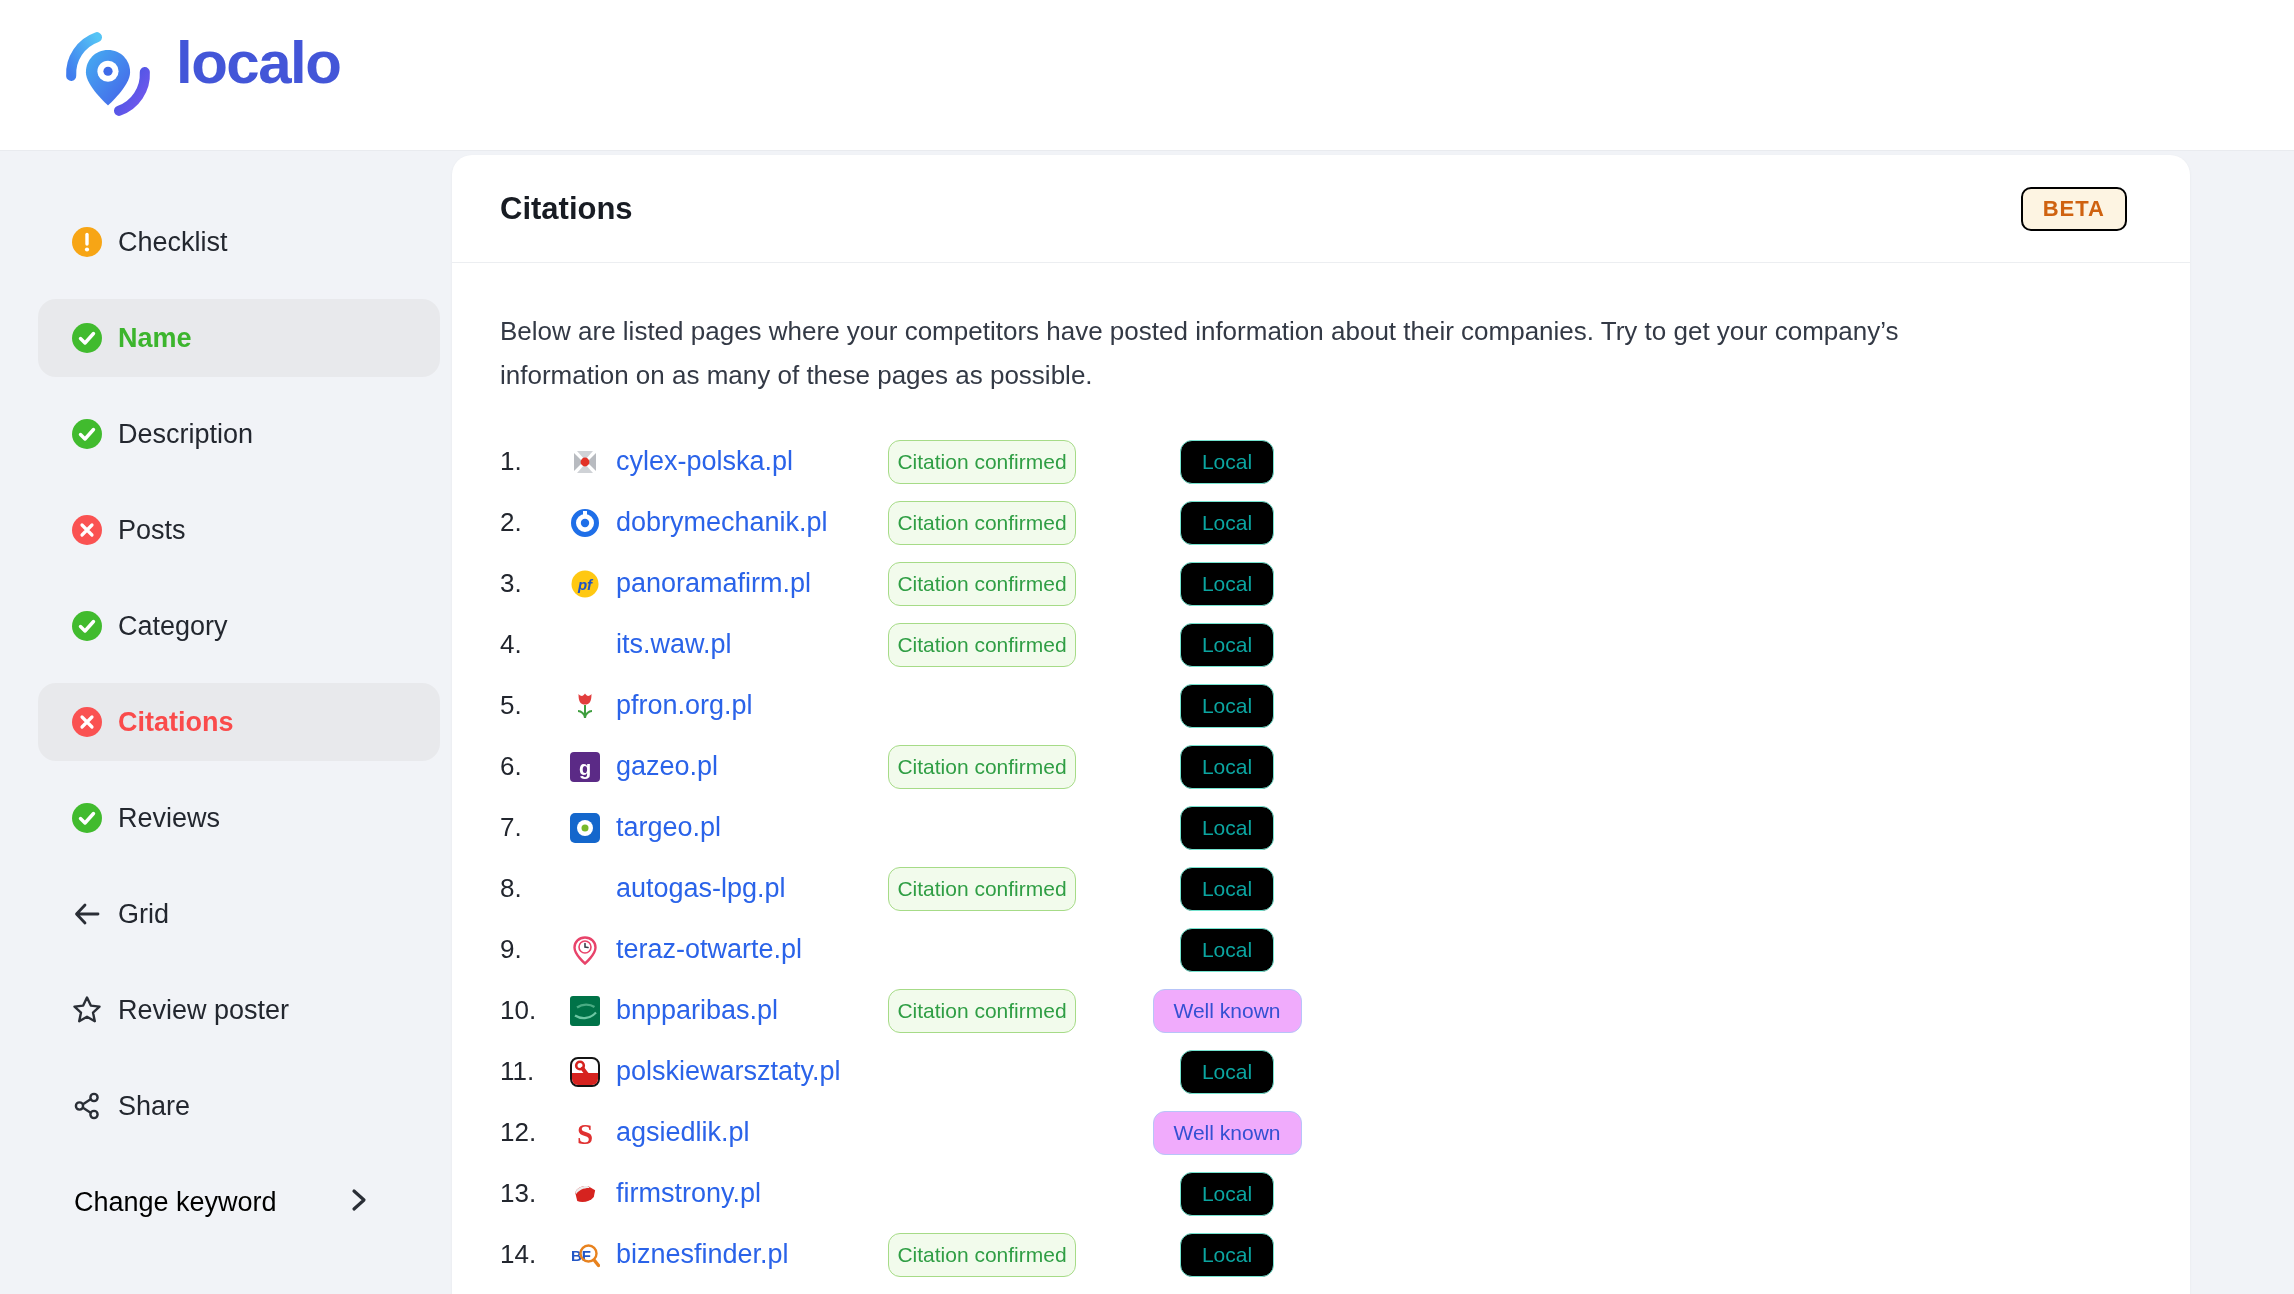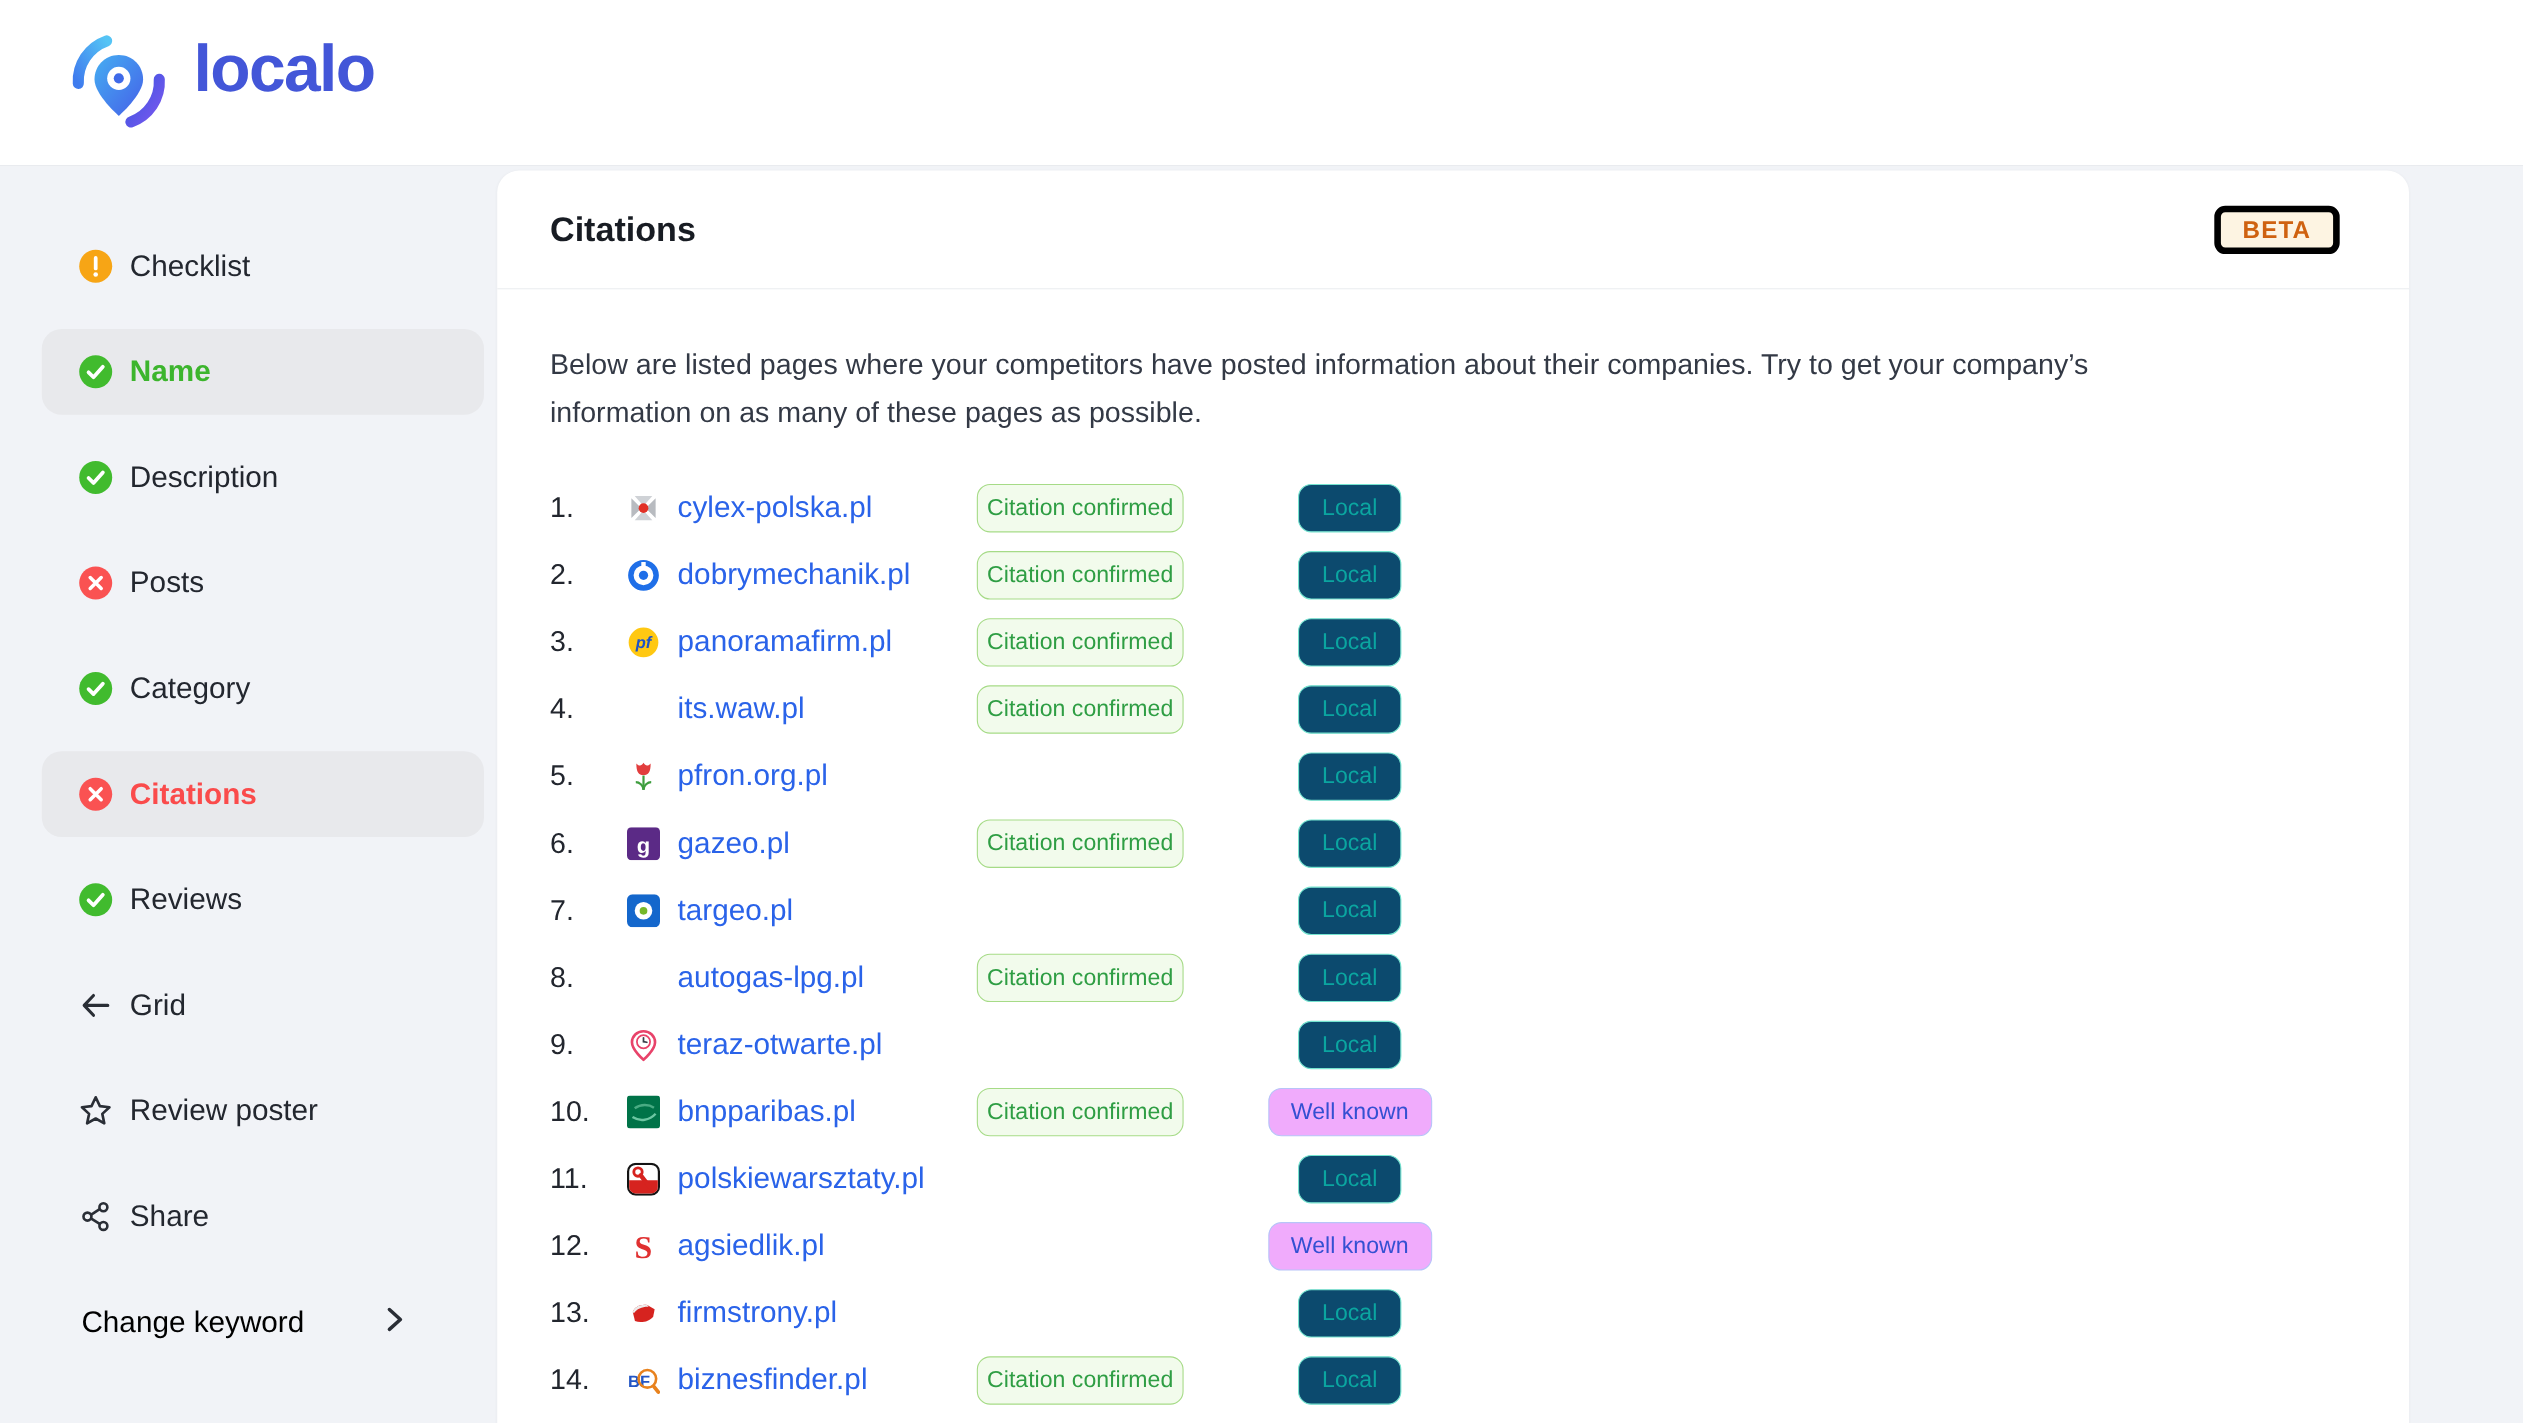--- a/index.html
+++ b/index.html
@@ -23,38 +23,38 @@
   .s-label { position:absolute; left:118px; top:50%; transform:translateY(-50%); font-size:27px; color:#23272f; white-space:nowrap; }
   .s-item.active .s-label { font-weight:700; }
   .s-footer { position:relative; height:96px; cursor:pointer; }
   .s-footer-label { position:absolute; left:74px; top:50%; transform:translateY(-50%); font-size:27px; color:#000000; }
   .s-footer-chevron { position:absolute; left:348px; top:50%; transform:translateY(-50%); }
 
   
   .card { position:absolute; left:452px; top:155px; width:1738px; height:1160px; background:#ffffff; border-radius:20px 20px 0 0; box-shadow:0 1px 3px rgba(16,24,40,.05); }
   .card-header { position:relative; height:108px; border-bottom:1px solid #eceef1; }
   .card-title { position:absolute; left:48px; top:50%; transform:translateY(-50%); font-size:31px; font-weight:700; color:#181c23; }
-  .beta-badge { position:absolute; right:63px; top:50%; transform:translateY(-50%); height:44px; padding:0 20px; display:inline-flex; align-items:center; border:6px solid #000000; background:#fdf4e2; color:#cf6210; font-size:22px; font-weight:700; letter-spacing:1px; border-radius:10px; }
+  .beta-badge { position:absolute; right:63px; top:50%; transform:translateY(-50%); height:44px; padding:0 20px; display:inline-flex; align-items:center; border:2px solid #000000; background:#fdf4e2; color:#cf6210; font-size:22px; font-weight:700; letter-spacing:1px; border-radius:10px; }
 
   .card-body { padding-left:48px; }
   .desc { margin-top:46px; font-size:26px; line-height:44px; color:#333945; }
 
   .list { margin-top:34px; }
   .row { display:flex; align-items:center; height:61px; }
   .c-num { width:70px; font-size:26px; color:#22262e; }
   .c-fav { width:30px; height:30px; margin-right:16px; display:flex; align-items:flex-end; justify-content:center; }
   .c-fav svg { display:block; }
   .c-link { width:272px; }
   .c-link a { font-size:27px; color:#2a63e9; text-decoration:none; white-space:nowrap; }
   .c-cit { width:234px; display:flex; }
   .c-scope { width:210px; display:flex; justify-content:center; }
 
   .badge { display:inline-flex; align-items:center; justify-content:center; height:44px; border-radius:12px; font-size:21px; white-space:nowrap; }
   .badge-cit { width:188px; color:#2f9e44; background:#f2fbec; border:1.5px solid #a6db87; }
-  .badge-local { padding:0 21px; color:#0ba5a0; background:#0c4a6e; border:1.5px solid #74e3cf; }
+  .badge-local { padding:0 21px; color:#0ba5a0; background:#000000; border:1.5px solid #74e3cf; }
   .badge-well { padding:0 20px; color:#3450d2; background:#f0abfc; border:1.5px solid #b7c4f8; }
 </style>
 </head>
 <body>
 
 <div class="screen">
 
   <div class="topbar">
     <div class="logo">
       <span>

